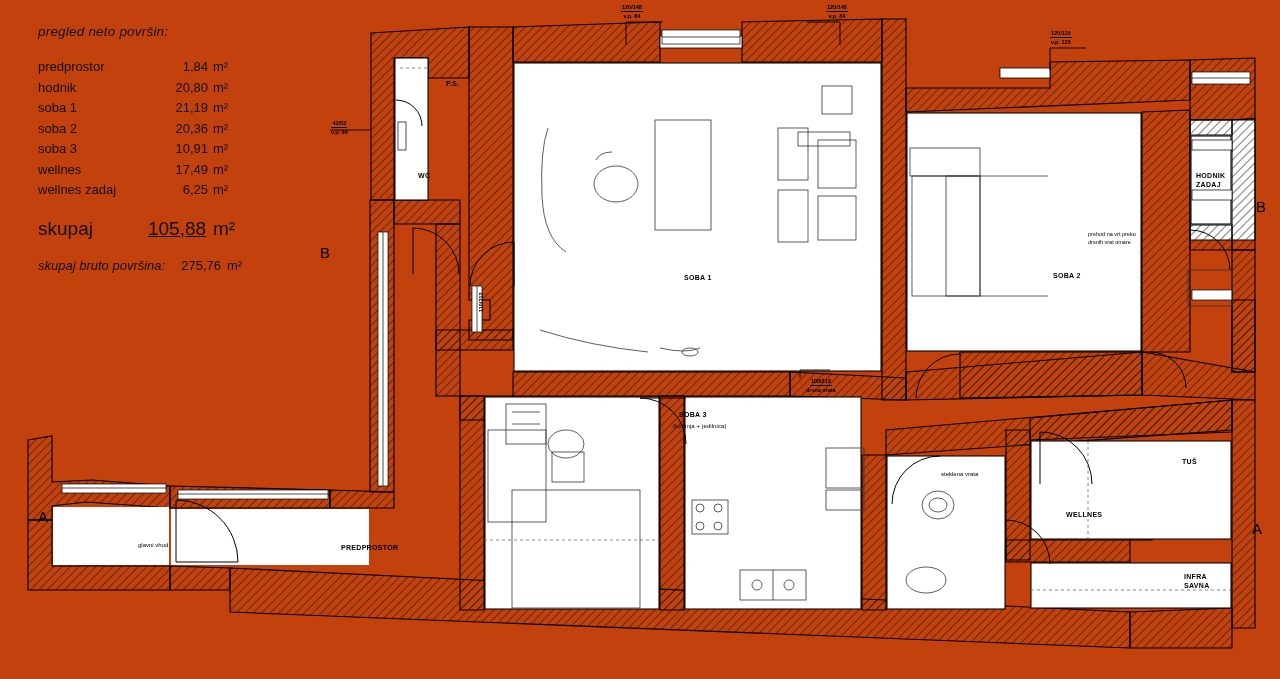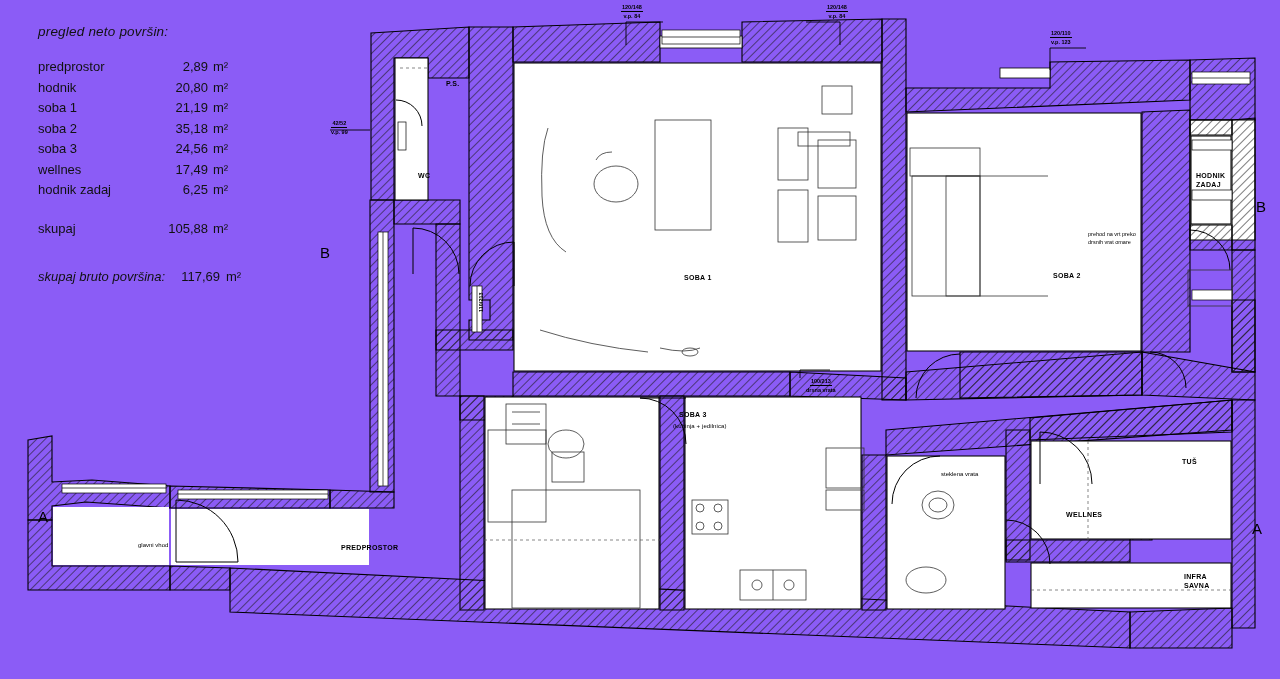--- a/index.html
+++ b/index.html
@@ -4,21 +4,21 @@
 <style>
   html, body {
     margin: 0;
     padding: 0;
     background: #ffffff;
   }
   #page {
     position: relative;
     width: 1280px;
     height: 679px;
-    background: #8b5cf6;
+    background: #c2410c;
     font-family: "Liberation Sans", sans-serif;
     overflow: hidden;
   }
   #plan-svg {
     position: absolute;
     left: 0;
     top: 0;
     width: 1280px;
     height: 679px;
   }
@@ -40,26 +40,26 @@
   .legend-row {
     display: flex;
     font-size: 13px;
     color: #111;
     line-height: 20.5px;
   }
   .legend-row .lname { width: 108px; }
   .legend-row .lval  { width: 62px; text-align: right; }
   .legend-row .lunit { padding-left: 5px; }
   #legend-gap { height: 18px; }
-  #legend-total { display: flex; font-size: 13px; color: #111; line-height: 20.5px; }
+  #legend-total { display: flex; font-size: 19px; color: #111; line-height: 20.5px; }
   #legend-total .lname { width: 108px; }
-  #legend-total .lval  { width: 62px; text-align: right; }
+  #legend-total .lval  { width: 62px; text-align: center; text-decoration: underline; }
   #legend-total .lunit { padding-left: 5px; }
   #legend-gross {
-    margin-top: 30px;
+    margin-top: 19px;
     font-style: italic;
     font-size: 13px;
     color: #111;
     display: flex;
     align-items: flex-end;
   }
   #legend-gross .gname { }
   #legend-gross .gval { padding-left: 16px; font-style: normal; }
   #legend-gross .gunit { padding-left: 6px; font-style: normal; }
 
@@ -111,65 +111,65 @@
 </head>
 <body>
 
 <div id="page">
 
   <div id="legend">
     <div id="legend-title">pregled neto površin:</div>
 
     <div class="legend-row">
       <span class="lname">predprostor</span>
-      <span class="lval">2,89</span>
+      <span class="lval">1,84</span>
       <span class="lunit">m²</span>
     </div>
     <div class="legend-row">
       <span class="lname">hodnik</span>
       <span class="lval">20,80</span>
       <span class="lunit">m²</span>
     </div>
     <div class="legend-row">
       <span class="lname">soba 1</span>
       <span class="lval">21,19</span>
       <span class="lunit">m²</span>
     </div>
     <div class="legend-row">
       <span class="lname">soba 2</span>
-      <span class="lval">35,18</span>
+      <span class="lval">20,36</span>
       <span class="lunit">m²</span>
     </div>
     <div class="legend-row">
       <span class="lname">soba 3</span>
-      <span class="lval">24,56</span>
+      <span class="lval">10,91</span>
       <span class="lunit">m²</span>
     </div>
     <div class="legend-row">
       <span class="lname">wellnes</span>
       <span class="lval">17,49</span>
       <span class="lunit">m²</span>
     </div>
     <div class="legend-row">
-      <span class="lname">hodnik zadaj</span>
+      <span class="lname">wellnes zadaj</span>
       <span class="lval">6,25</span>
       <span class="lunit">m²</span>
     </div>
 
     <div id="legend-gap"></div>
 
     <div id="legend-total">
       <span class="lname">skupaj</span>
       <span class="lval">105,88</span>
       <span class="lunit">m²</span>
     </div>
 
     <div id="legend-gross">
       <span class="gname">skupaj bruto površina:</span>
-      <span class="gval">117,69</span>
+      <span class="gval">275,76</span>
       <span class="gunit">m²</span>
     </div>
   </div>
 
   <svg id="plan-svg" viewBox="0 0 1280 679">
     <defs>
       <pattern id="hatch45" width="6" height="6" patternUnits="userSpaceOnUse" patternTransform="rotate(45)">
         <line x1="0" y1="0" x2="0" y2="6" stroke="#1a1a1a" stroke-width="1.15"></line>
       </pattern>
       <pattern id="hatch45b" width="5" height="5" patternUnits="userSpaceOnUse" patternTransform="rotate(45)">

